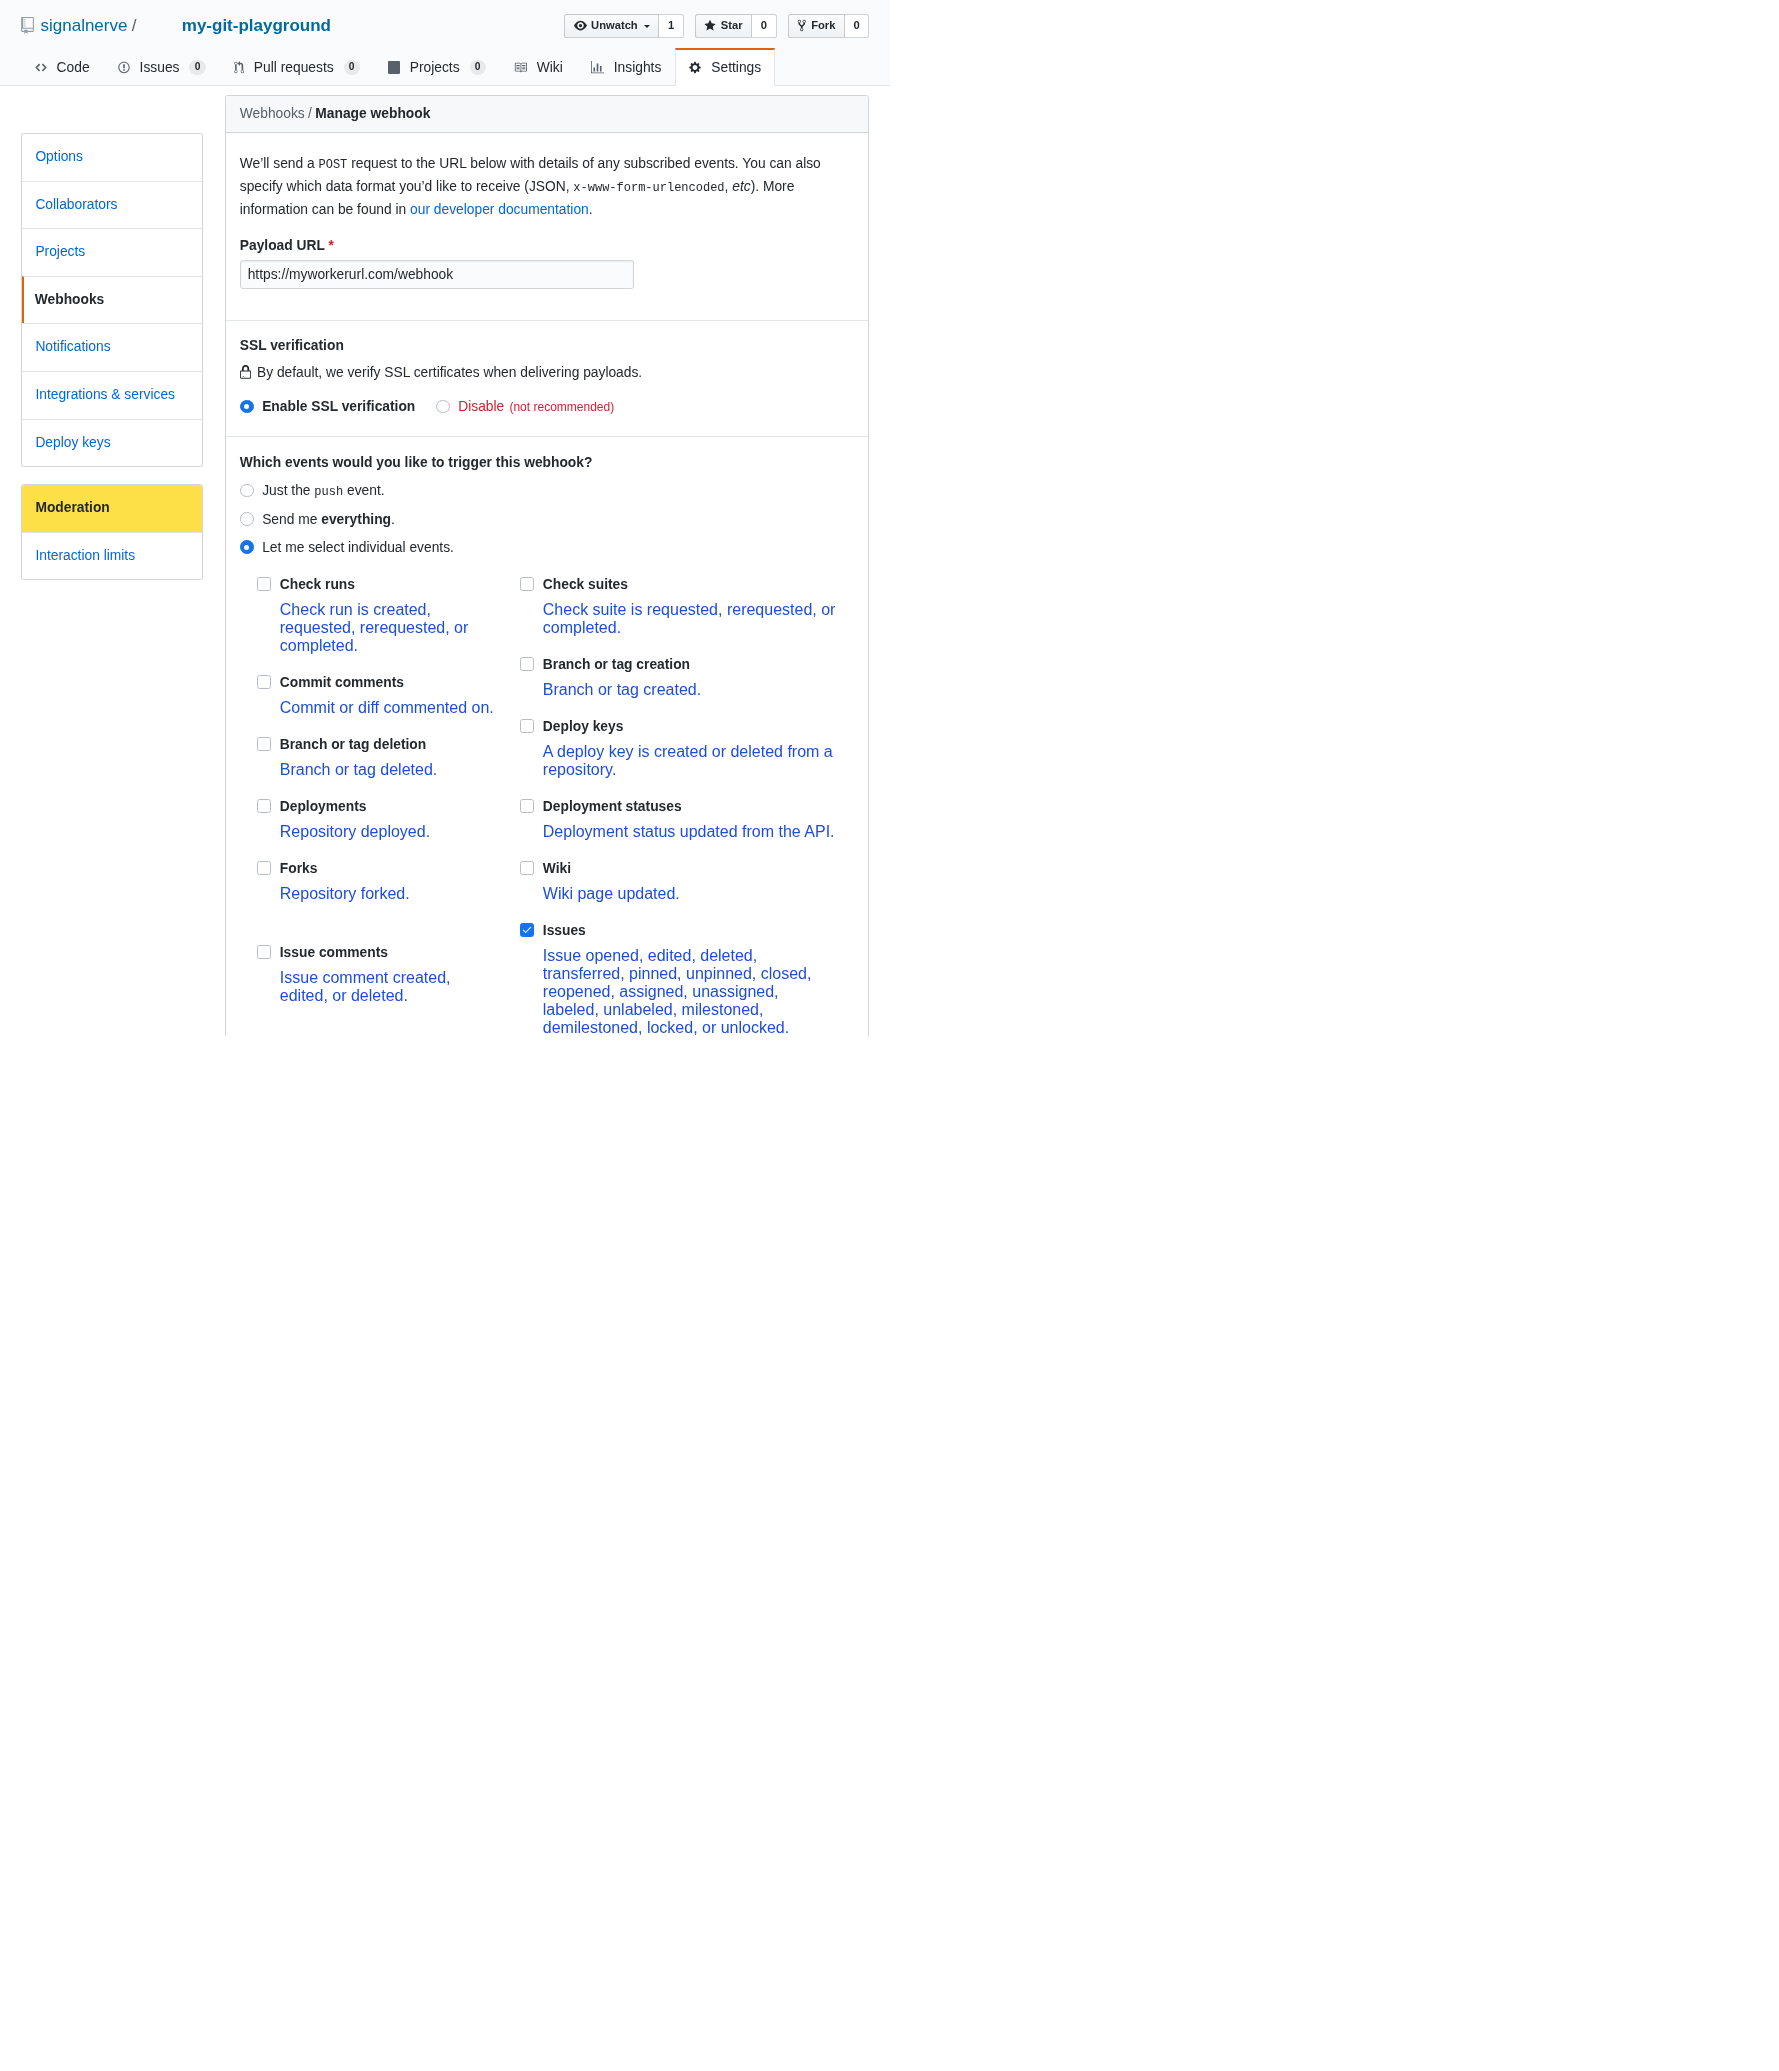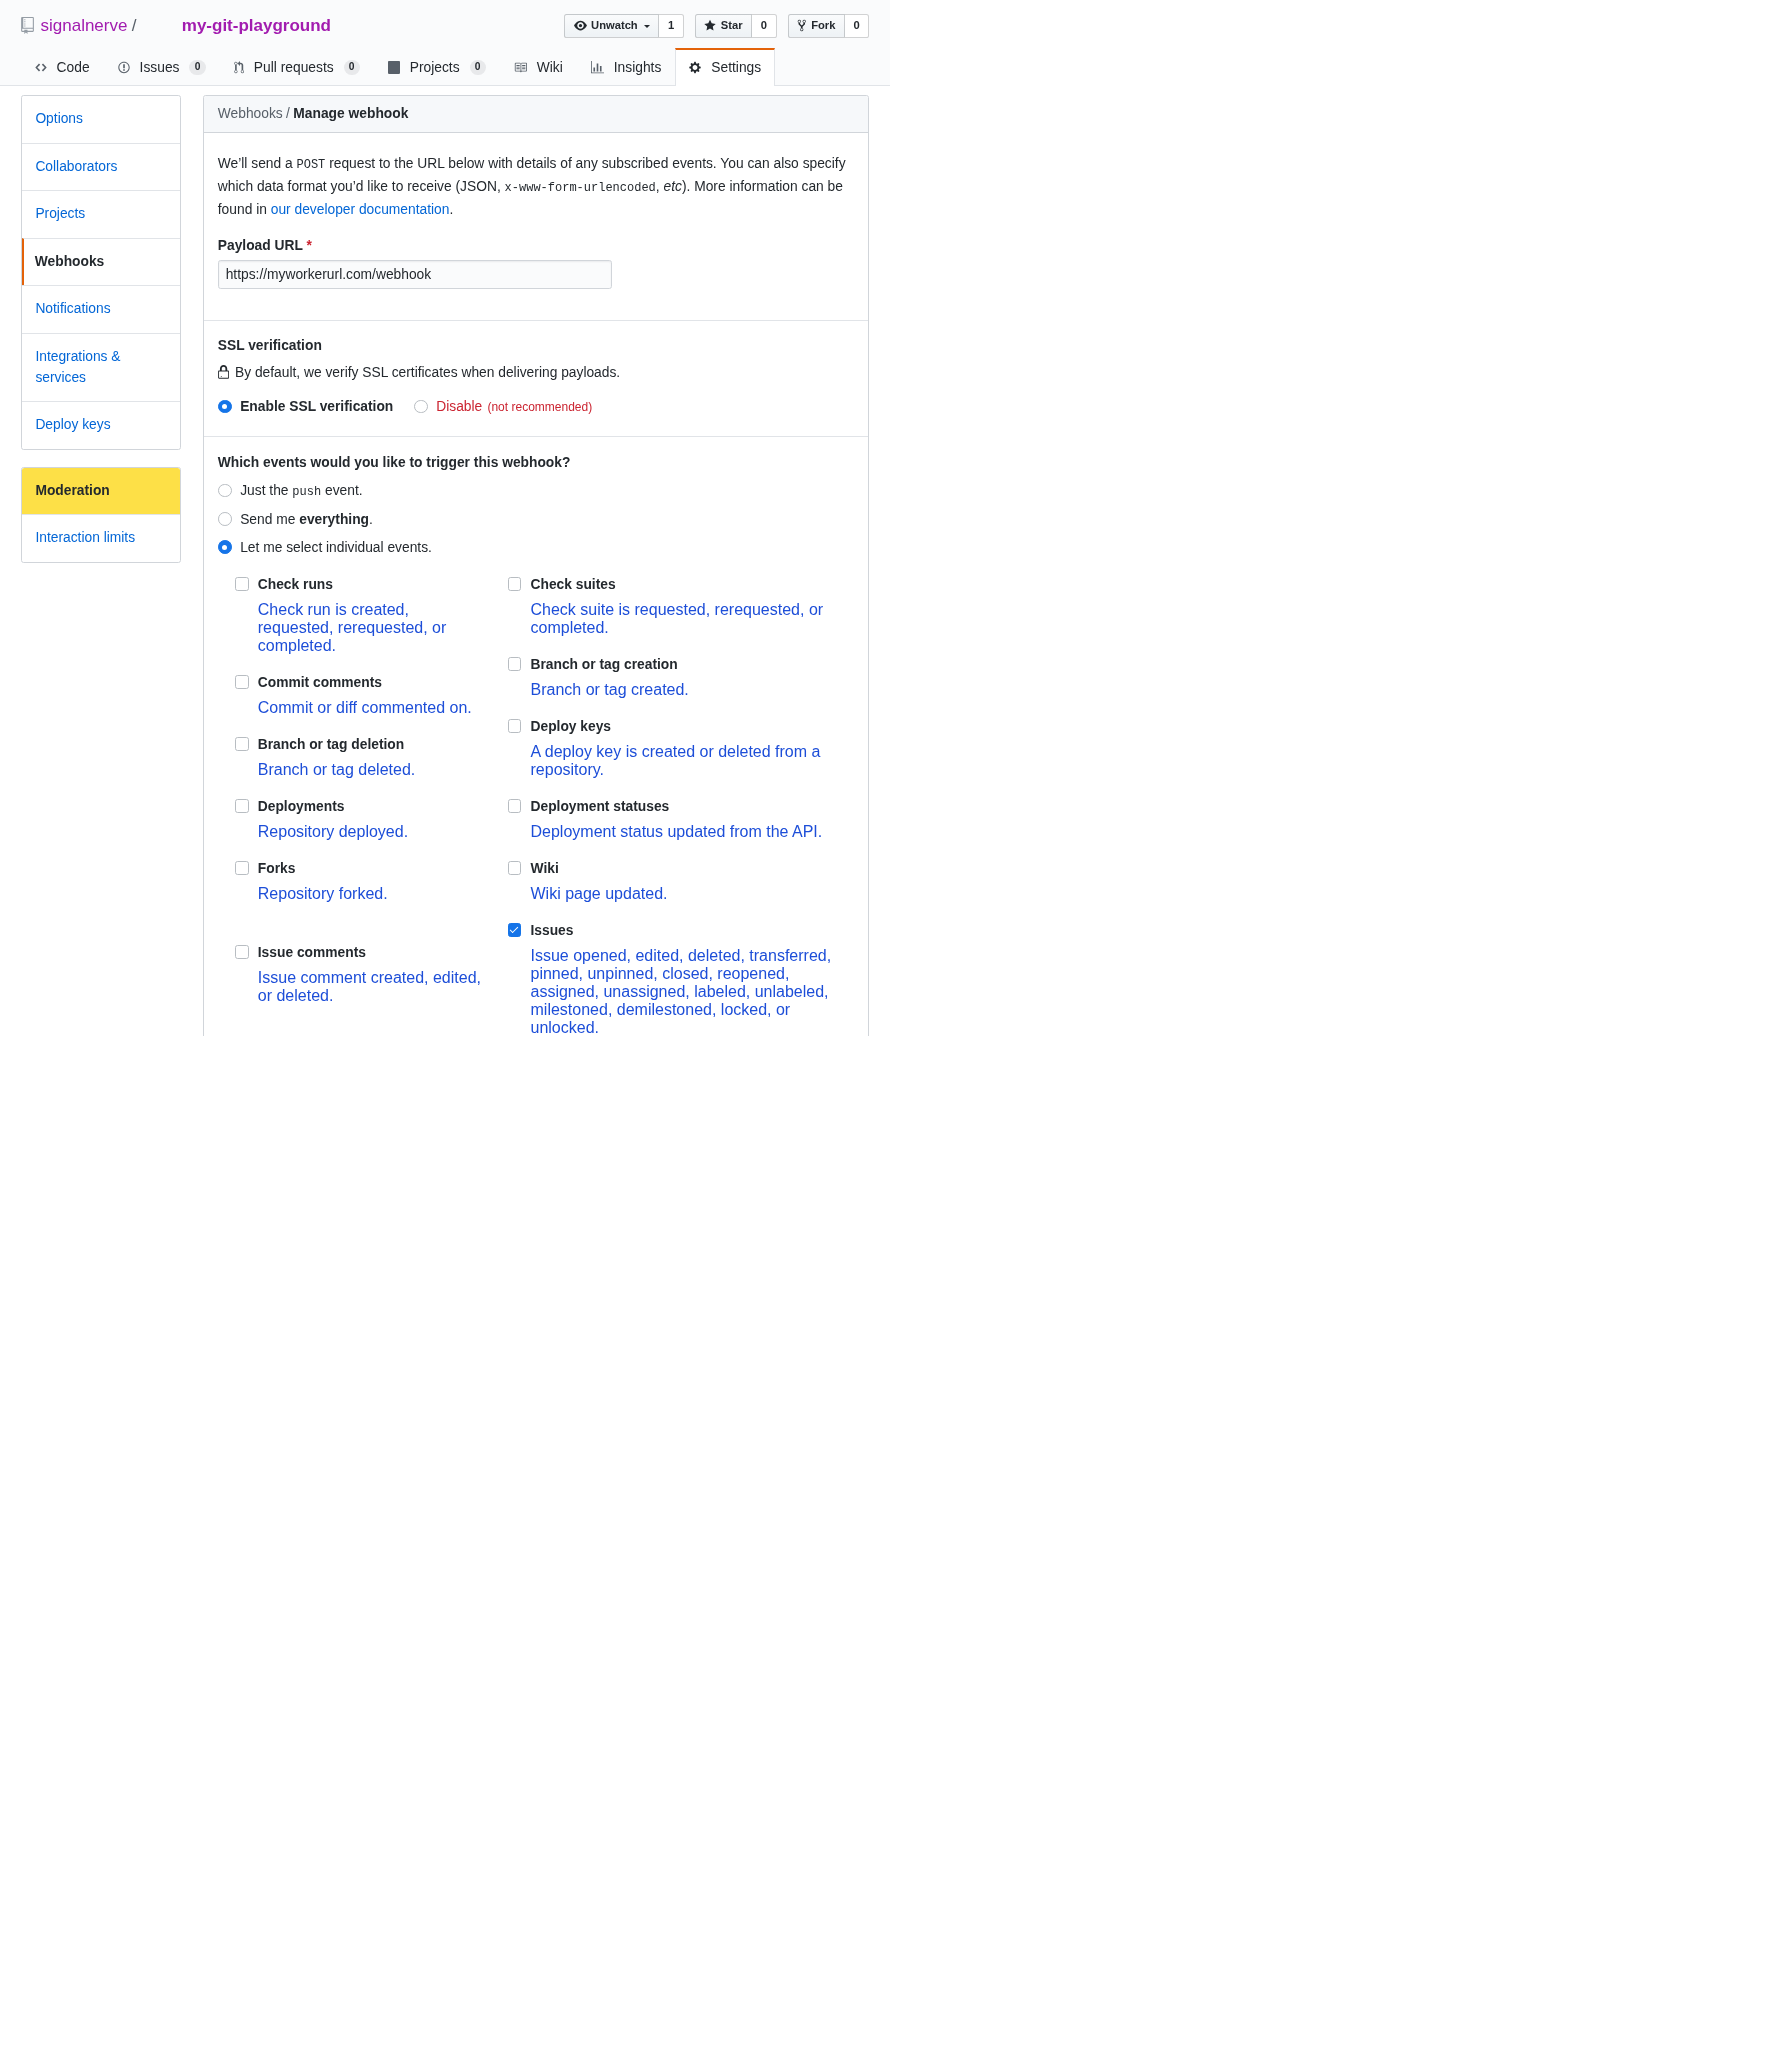--- a/index.html
+++ b/index.html
@@ -11,21 +11,21 @@
     font-size:13.8px;
   }
   a { text-decoration:none; }
   code { font-family:"Liberation Mono","DejaVu Sans Mono",monospace; font-size:12px; }
 
   
   .pagehead { background:#fafbfc; border-bottom:0.9px solid #e1e4e8; padding-top:13.8px; }
   .repo-title-row { display:flex; align-items:center; padding:0 20.6px; margin-bottom:10.3px; }
   .repo-title { display:flex; align-items:center; font-size:17px; font-weight:400; margin:0; }
   .repo-title .octicon { fill:#959da5; margin-right:6.9px; }
-  .repo-title a { color:#a21caf; }
+  .repo-title a { color:#0369a1; }
   .repo-title .slash { color:#586069; margin:0 4.3px; }
   .repo-title .repo-name { font-weight:600;margin-left:41px; }
 
   .actions { margin-left:auto; display:flex; gap:11.2px; }
   .btn-group { display:flex; }
   .btn {
     display:flex; align-items:center; gap:4.3px;
     font-family:inherit; font-size:11.2px; font-weight:600; color:#24292e;
     padding:3.4px 8.6px; line-height:15.5px; cursor:pointer;
     background:linear-gradient(-180deg,#fafbfc,#eff3f6 90%);
@@ -53,21 +53,21 @@
   }
   .reponav-item.active .octicon { fill:#24292e; }
   .counter {
     font-size:10.3px; font-weight:600; line-height:1;
     padding:2.6px 5.2px; border-radius:17px; background:rgba(27,31,35,.08); color:#24292e;
   }
 
   
   .content { display:flex; gap:22.4px; padding:8.6px 20.6px 20.6px; align-items:flex-start; }
 
-  .sidebar { width:160px; flex:none; }
+  .sidebar { width:182px; flex:none;margin-top:38px; }
   .menu { border:0.9px solid #d1d5da; border-radius:2.6px; background:#fff; }
   .menu-item, .menu-header { display:block; padding:13px 13.8px; font-size:13.8px; line-height:20.6px; }
   .menu-item { color:#0366d6; border-top:0.9px solid #e1e4e8; cursor:pointer; }
   .menu-item:first-child { border-top:0; }
   .menu-item.active { color:#24292e; font-weight:600; border-left:2.6px solid #e36209; padding-left:11.2px; }
   .menu-header { background:#fde047; font-weight:600; border-radius:2.6px 2.6px 0 0; }
   .menu.moderation { margin-top:17px; }
   .menu.moderation .menu-item { border-top:0.9px solid #e1e4e8; }
 
   

